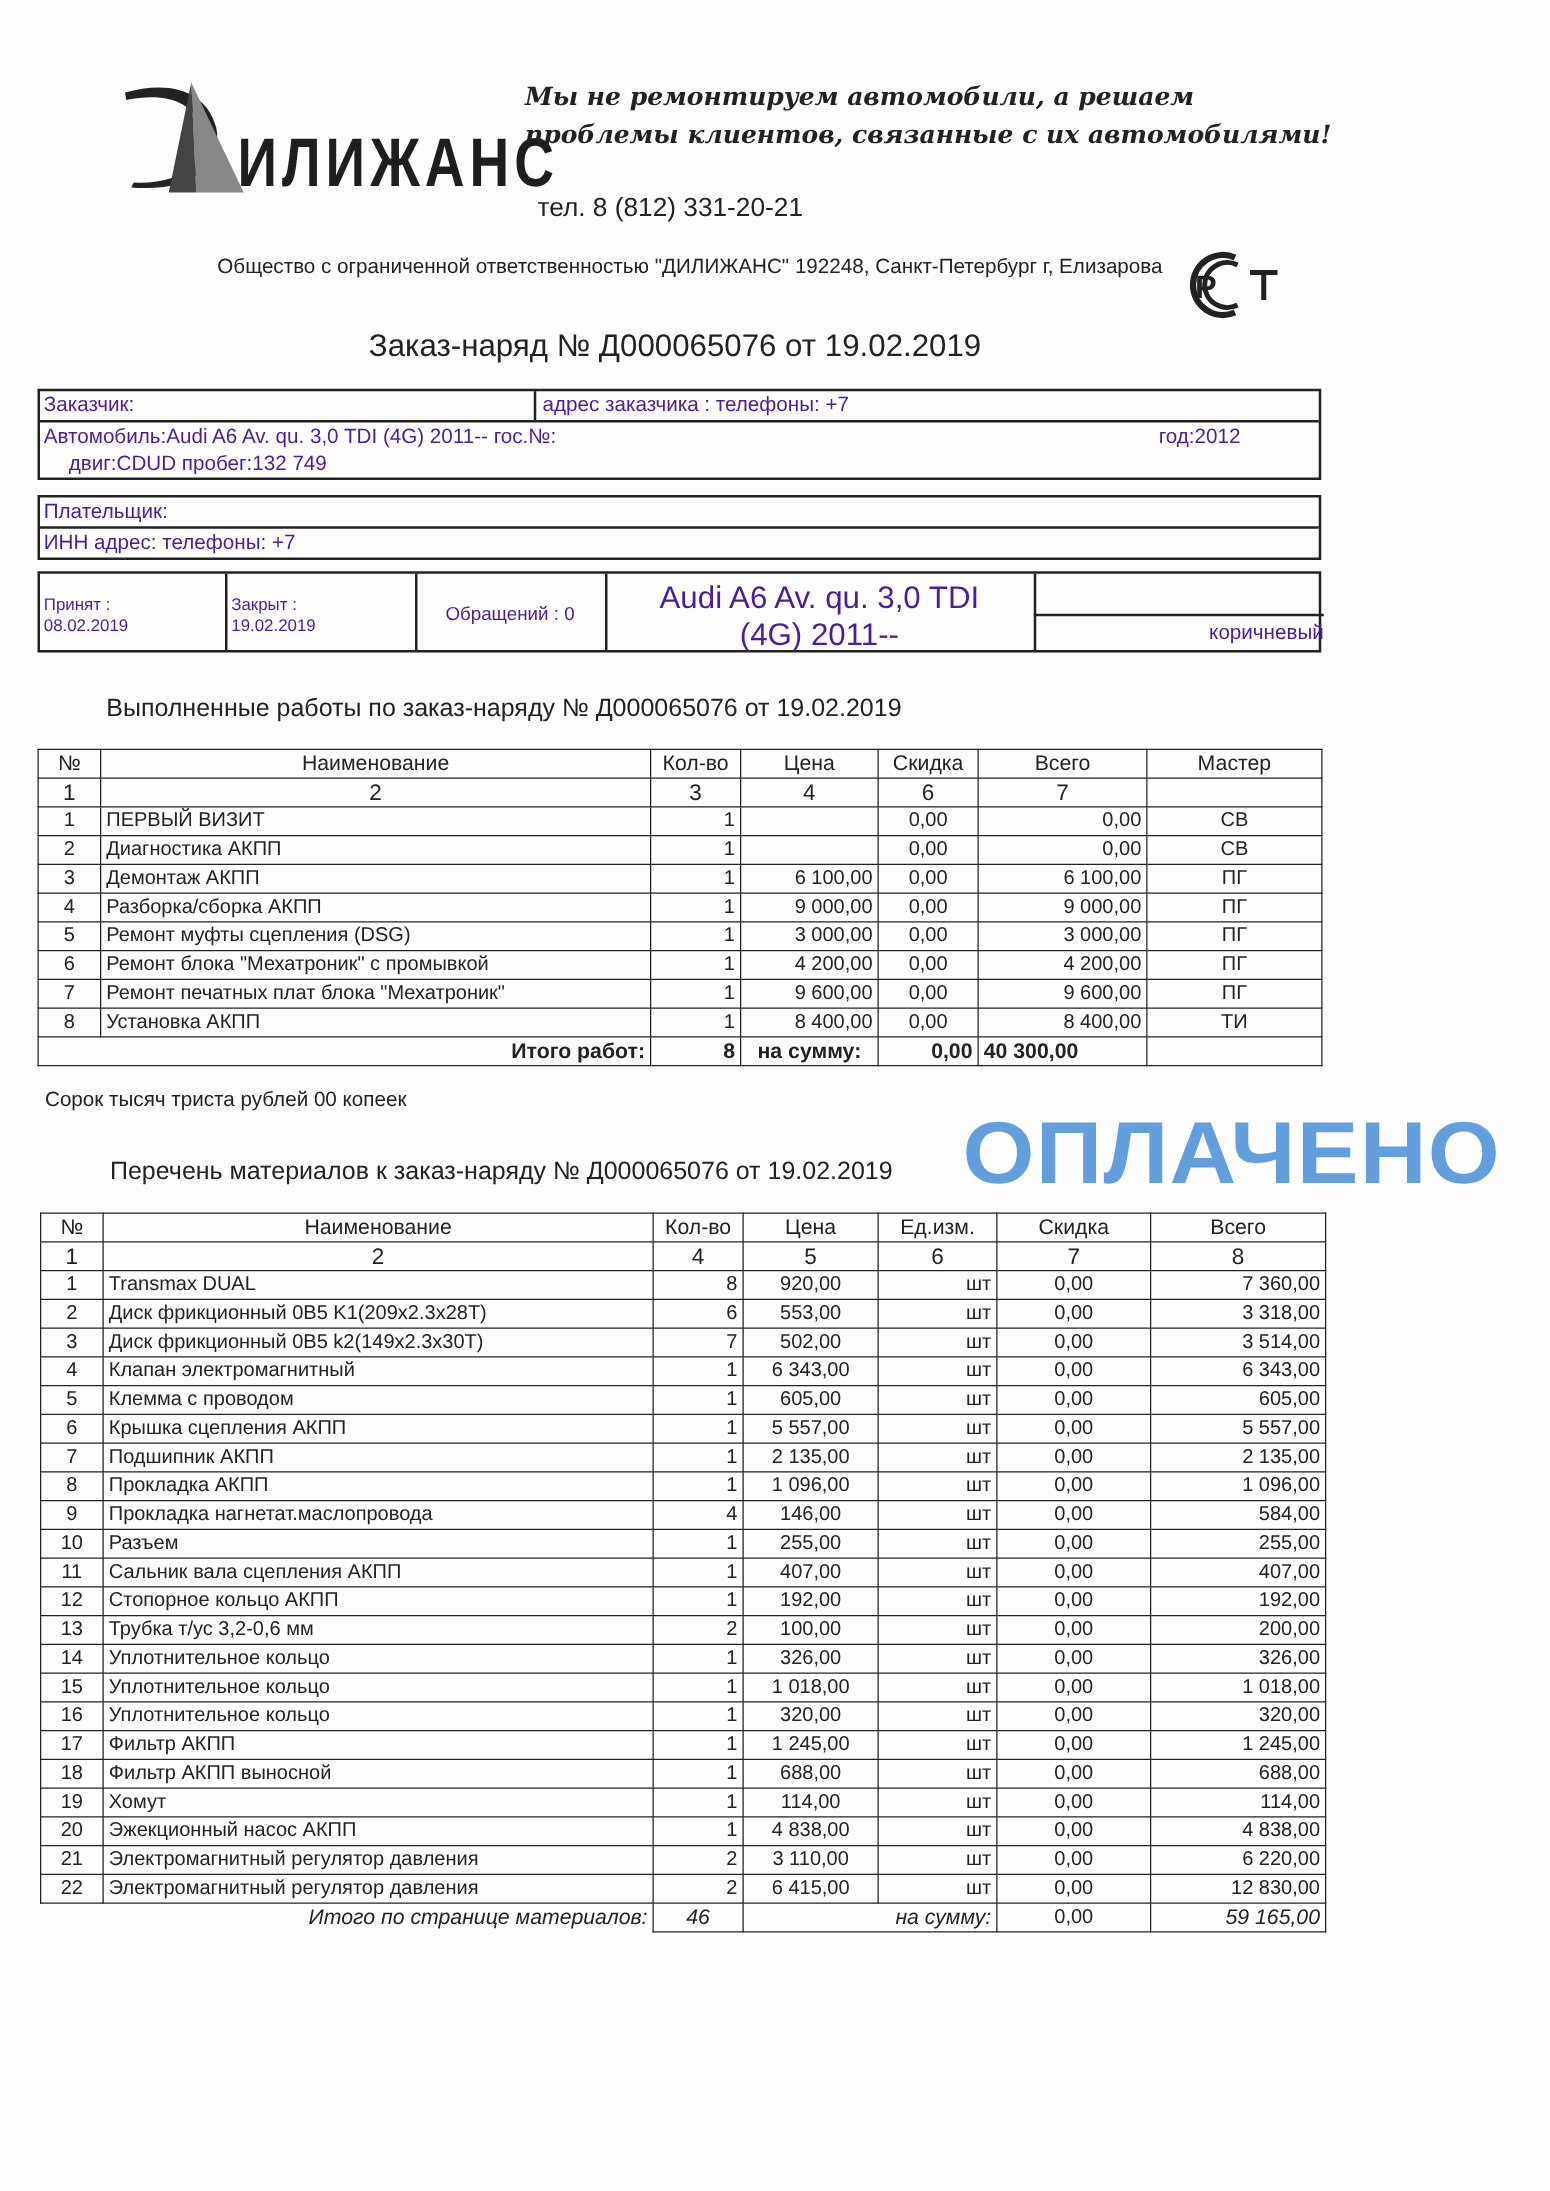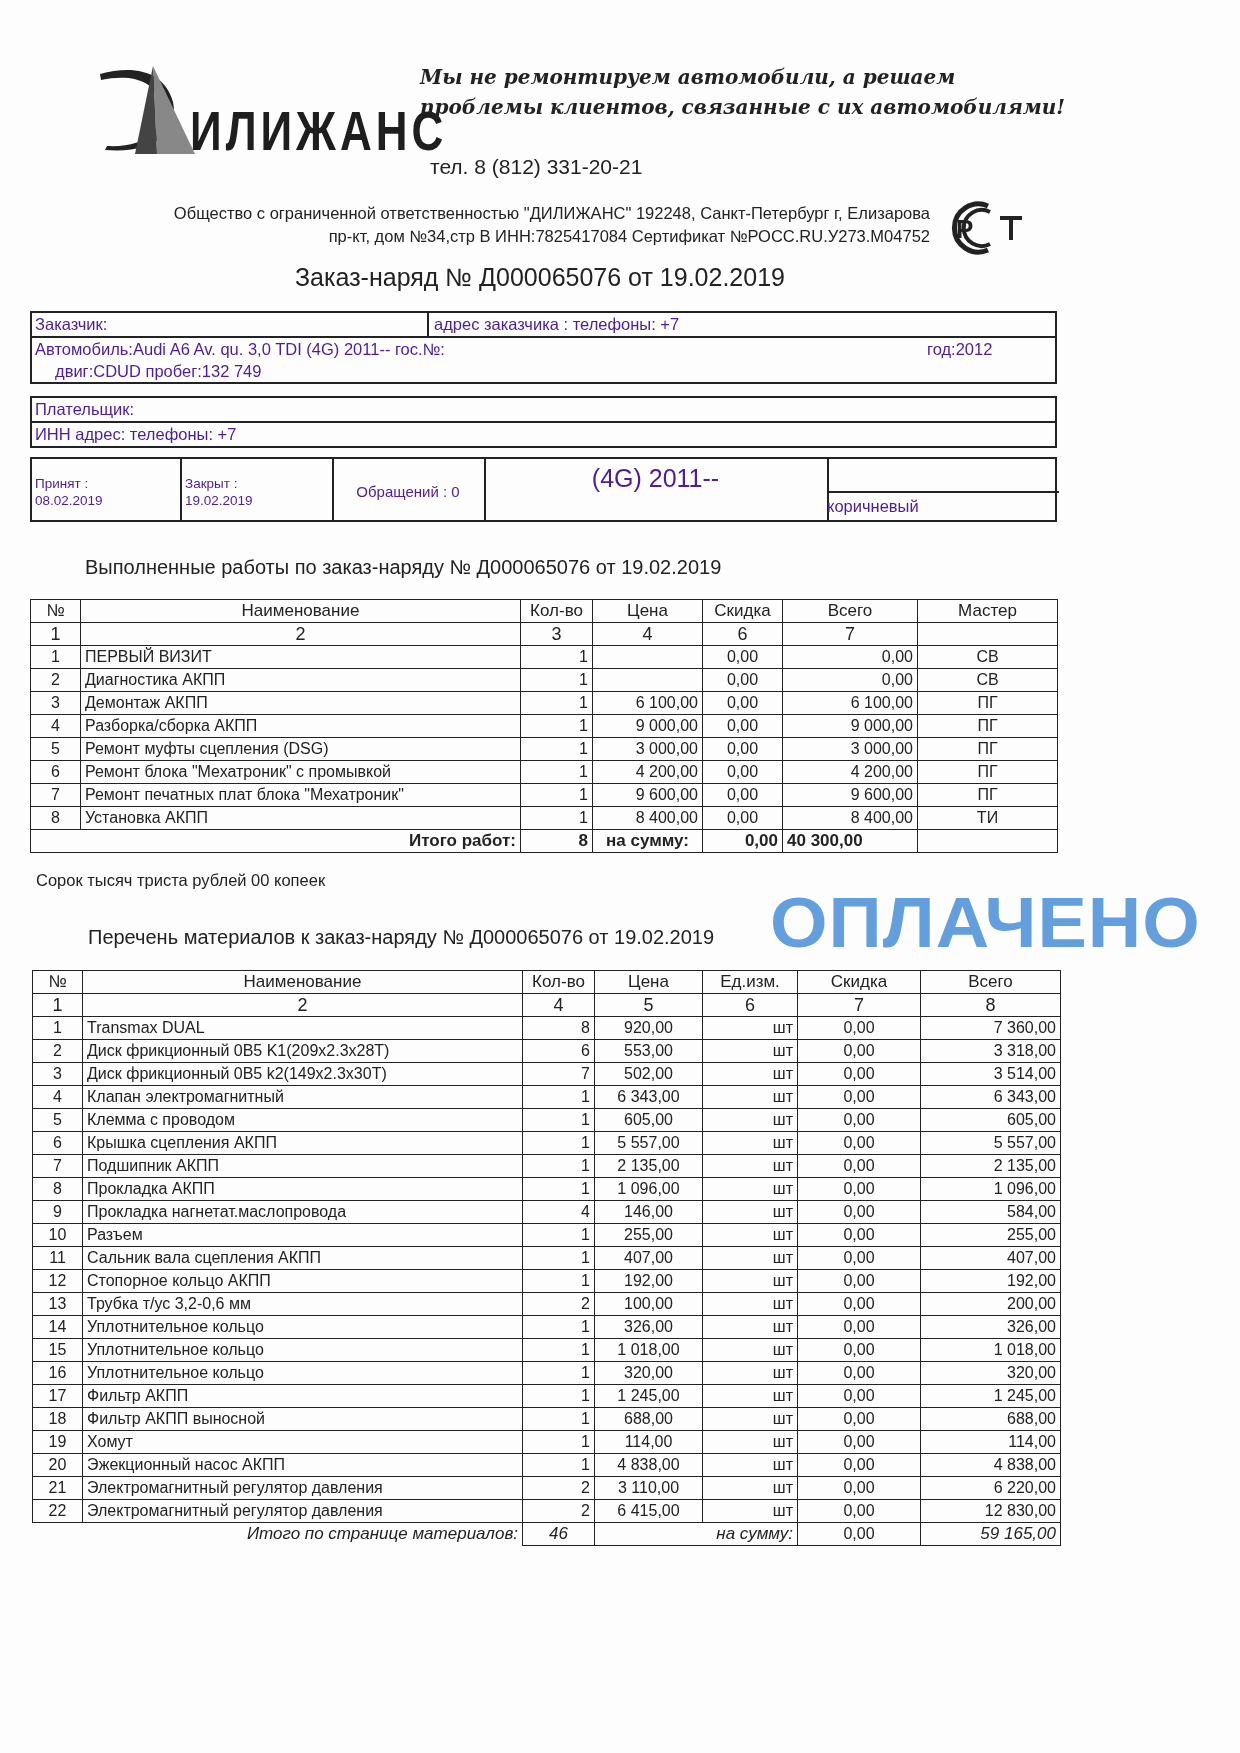--- a/index.html
+++ b/index.html
@@ -52,21 +52,20 @@
 
 <div class="abs slogan">
   <div>Мы не ремонтируем автомобили, а решаем</div>
   <div>проблемы клиентов, связанные с их автомобилями!</div>
 </div>
 
 <div class="abs phone">тел. 8 (812) 331-20-21</div>
 
 <div class="abs company">
   <div>Общество с ограниченной ответственностью "ДИЛИЖАНС" 192248, Санкт-Петербург г, Елизарова</div>
-  <div>пр-кт, дом №34,стр В ИНН:7825417084 Сертификат №РОСС.RU.У273.М04752</div>
 </div>
 
 <svg class="abs rst" viewBox="0 0 90 56">
   <path d="M44 6 A24 24 0 1 0 44 50" fill="none" stroke="#222" stroke-width="5"></path>
   <text x="12" y="38" font-family="Liberation Sans, sans-serif" font-weight="bold" font-size="26" fill="#222">Р</text>
   <path d="M46 12 A18 18 0 1 0 46 44" fill="none" stroke="#222" stroke-width="4"></path>
   <path d="M56 18 h22 M67 18 v22" stroke="#222" stroke-width="4"></path>
 </svg>
 
 <div class="abs order-title">Заказ-наряд № Д000065076 от 19.02.2019</div>
@@ -96,23 +95,24 @@
   <div class="cell" style="left:3px;top:16px;font-size:13.5px;line-height:17px;">
     <div>Принят :</div>
     <div>08.02.2019</div>
   </div>
   <div class="cell" style="left:153px;top:16px;font-size:13.5px;line-height:17px;">
     <div>Закрыт :</div>
     <div>19.02.2019</div>
   </div>
   <div class="cell" style="left:300px;top:24px;width:152px;text-align:center;font-size:15px;">Обращений : 0</div>
   <div class="cell" style="left:452px;top:4px;width:343px;text-align:center;font-size:25px;line-height:30px;">
+    <div>Audi A6 Av. qu. 3,0 TDI</div>
     <div>(4G) 2011--</div>
   </div>
-  <div class="cell" style="left:795px;top:38px;width:232px;text-align:left;">коричневый</div>
+  <div class="cell" style="left:795px;top:38px;width:232px;text-align:right;">коричневый</div>
 </div>
 
 <div class="section-title" style="left:85px;top:556px;">Выполненные работы по заказ-наряду №  Д000065076 от 19.02.2019</div>
 
 <table class="grid" style="left:30px;top:599px;width:1027px;">
   <colgroup>
     <col style="width:50px">
       <col style="width:440px">
       <col style="width:72px">
       <col style="width:110px">

